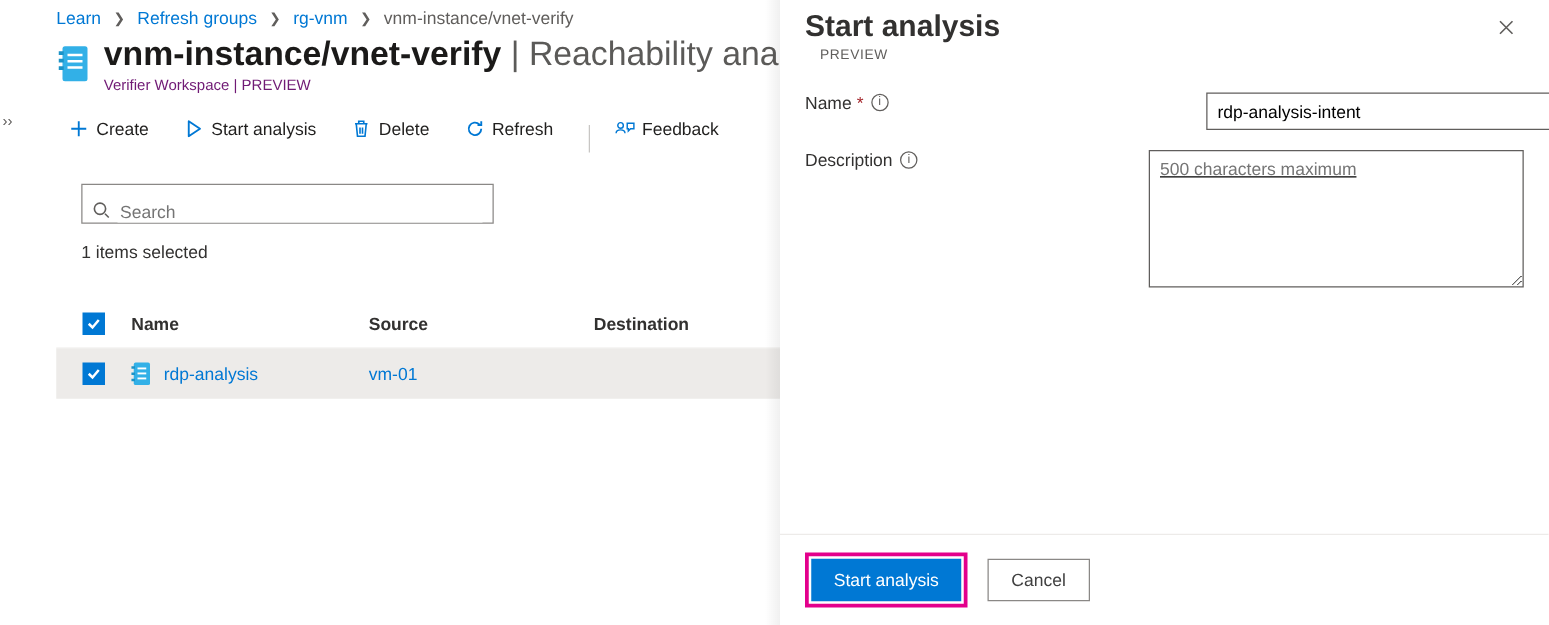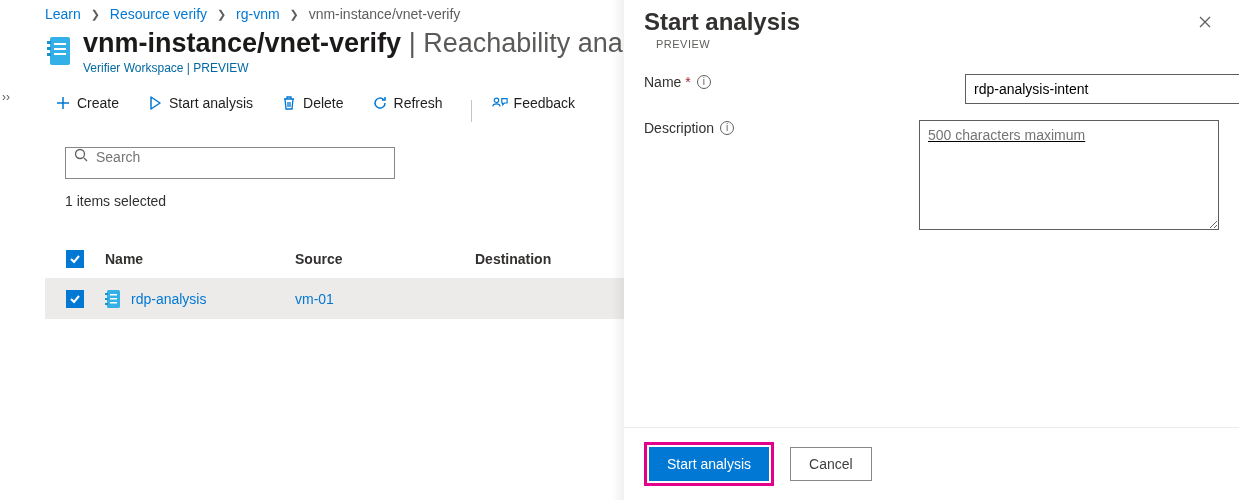--- a/index.html
+++ b/index.html
@@ -14,29 +14,29 @@
 
   .breadcrumbs { padding-top:6px; padding-bottom:6px; font-size:14px; color:#0078d4; }
   .breadcrumbs a { color:#0078d4; text-decoration:none; cursor:pointer; }
   .breadcrumbs .sep { color:#605e5c; font-size:11px; padding:0 6px; position:relative; top:-1px; }
   .breadcrumbs .current { color:#605e5c; }
 
   .title-row { display:flex; align-items:flex-start; }
   .doc-icon { width:28px; height:34px; margin-right:10px; margin-top:6px; display:flex; align-items:center; justify-content:center; }
   .title-text { font-size:27px; font-weight:600; color:#1b1a19; }
   .title-text .sub { font-weight:400; color:#5b5a58; }
-  .subtitle { font-size:12px; color:#0369a1; margin-top:2px; }
+  .subtitle { font-size:12px; color:#701a75; margin-top:2px; }
 
   .toolbar { display:flex; align-items:center; margin-top:20px; }
   .tool-btn { display:flex; align-items:flex-start; height:32px; padding:0 10px; margin-right:8px; cursor:pointer; color:#201f1e; }
   .tool-btn .icon { width:16px; height:16px; margin-right:6px; color:#0078d4; display:flex; align-items:center; justify-content:center; }
   .toolbar .divider { width:1px; height:22px; background:#c8c6c4; margin:0 10px; }
 
   .search-wrap { margin-top:20px; margin-left:20px; }
-  .search-box { display:flex; align-items:flex-start; width:330px; height:32px; border:1px solid #8a8886; padding:0 8px; }
+  .search-box { display:flex; align-items:flex-end; width:330px; height:32px; border:1px solid #8a8886; padding:0 8px; }
   .search-box input { border:none; outline:none; width:100%; font-size:14px; font-family:inherit; }
   .search-box .icon { color:#605e5c; margin-right:6px; font-size:13px; }
   .items-selected { margin-left:0; margin-top:14px; font-size:14px; color:#323130; }
 
   .table { margin-top:30px; }
   .th-row, .td-row { display:flex; align-items:center; height:40px; }
   .th-row { font-weight:600; color:#323130; border-bottom:1px solid #edebe9; }
   .td-row { background:#edebe9; }
   .col-check { width:60px; display:flex; justify-content:center; }
   .col-name { width:190px; display:flex; align-items:center; }
@@ -76,21 +76,21 @@
 <body>
 <div class="root">
 
   <span class="expand-chev">››</span>
 
   <div class="main">
 
     <div class="breadcrumbs">
       <a>Learn</a>
       <span class="sep">❯</span>
-      <a>Resource verify</a>
+      <a>Refresh groups</a>
       <span class="sep">❯</span>
       <a>rg-vnm</a>
       <span class="sep">❯</span>
       <a class="current">vnm-instance/vnet-verify</a>
     </div>
 
     <div class="title-row">
       <span class="doc-icon">
         <svg width="26" height="32" viewBox="0 0 26 32">
             <rect x="4" y="2" width="20" height="28" rx="2" fill="#32b0e7"></rect>

